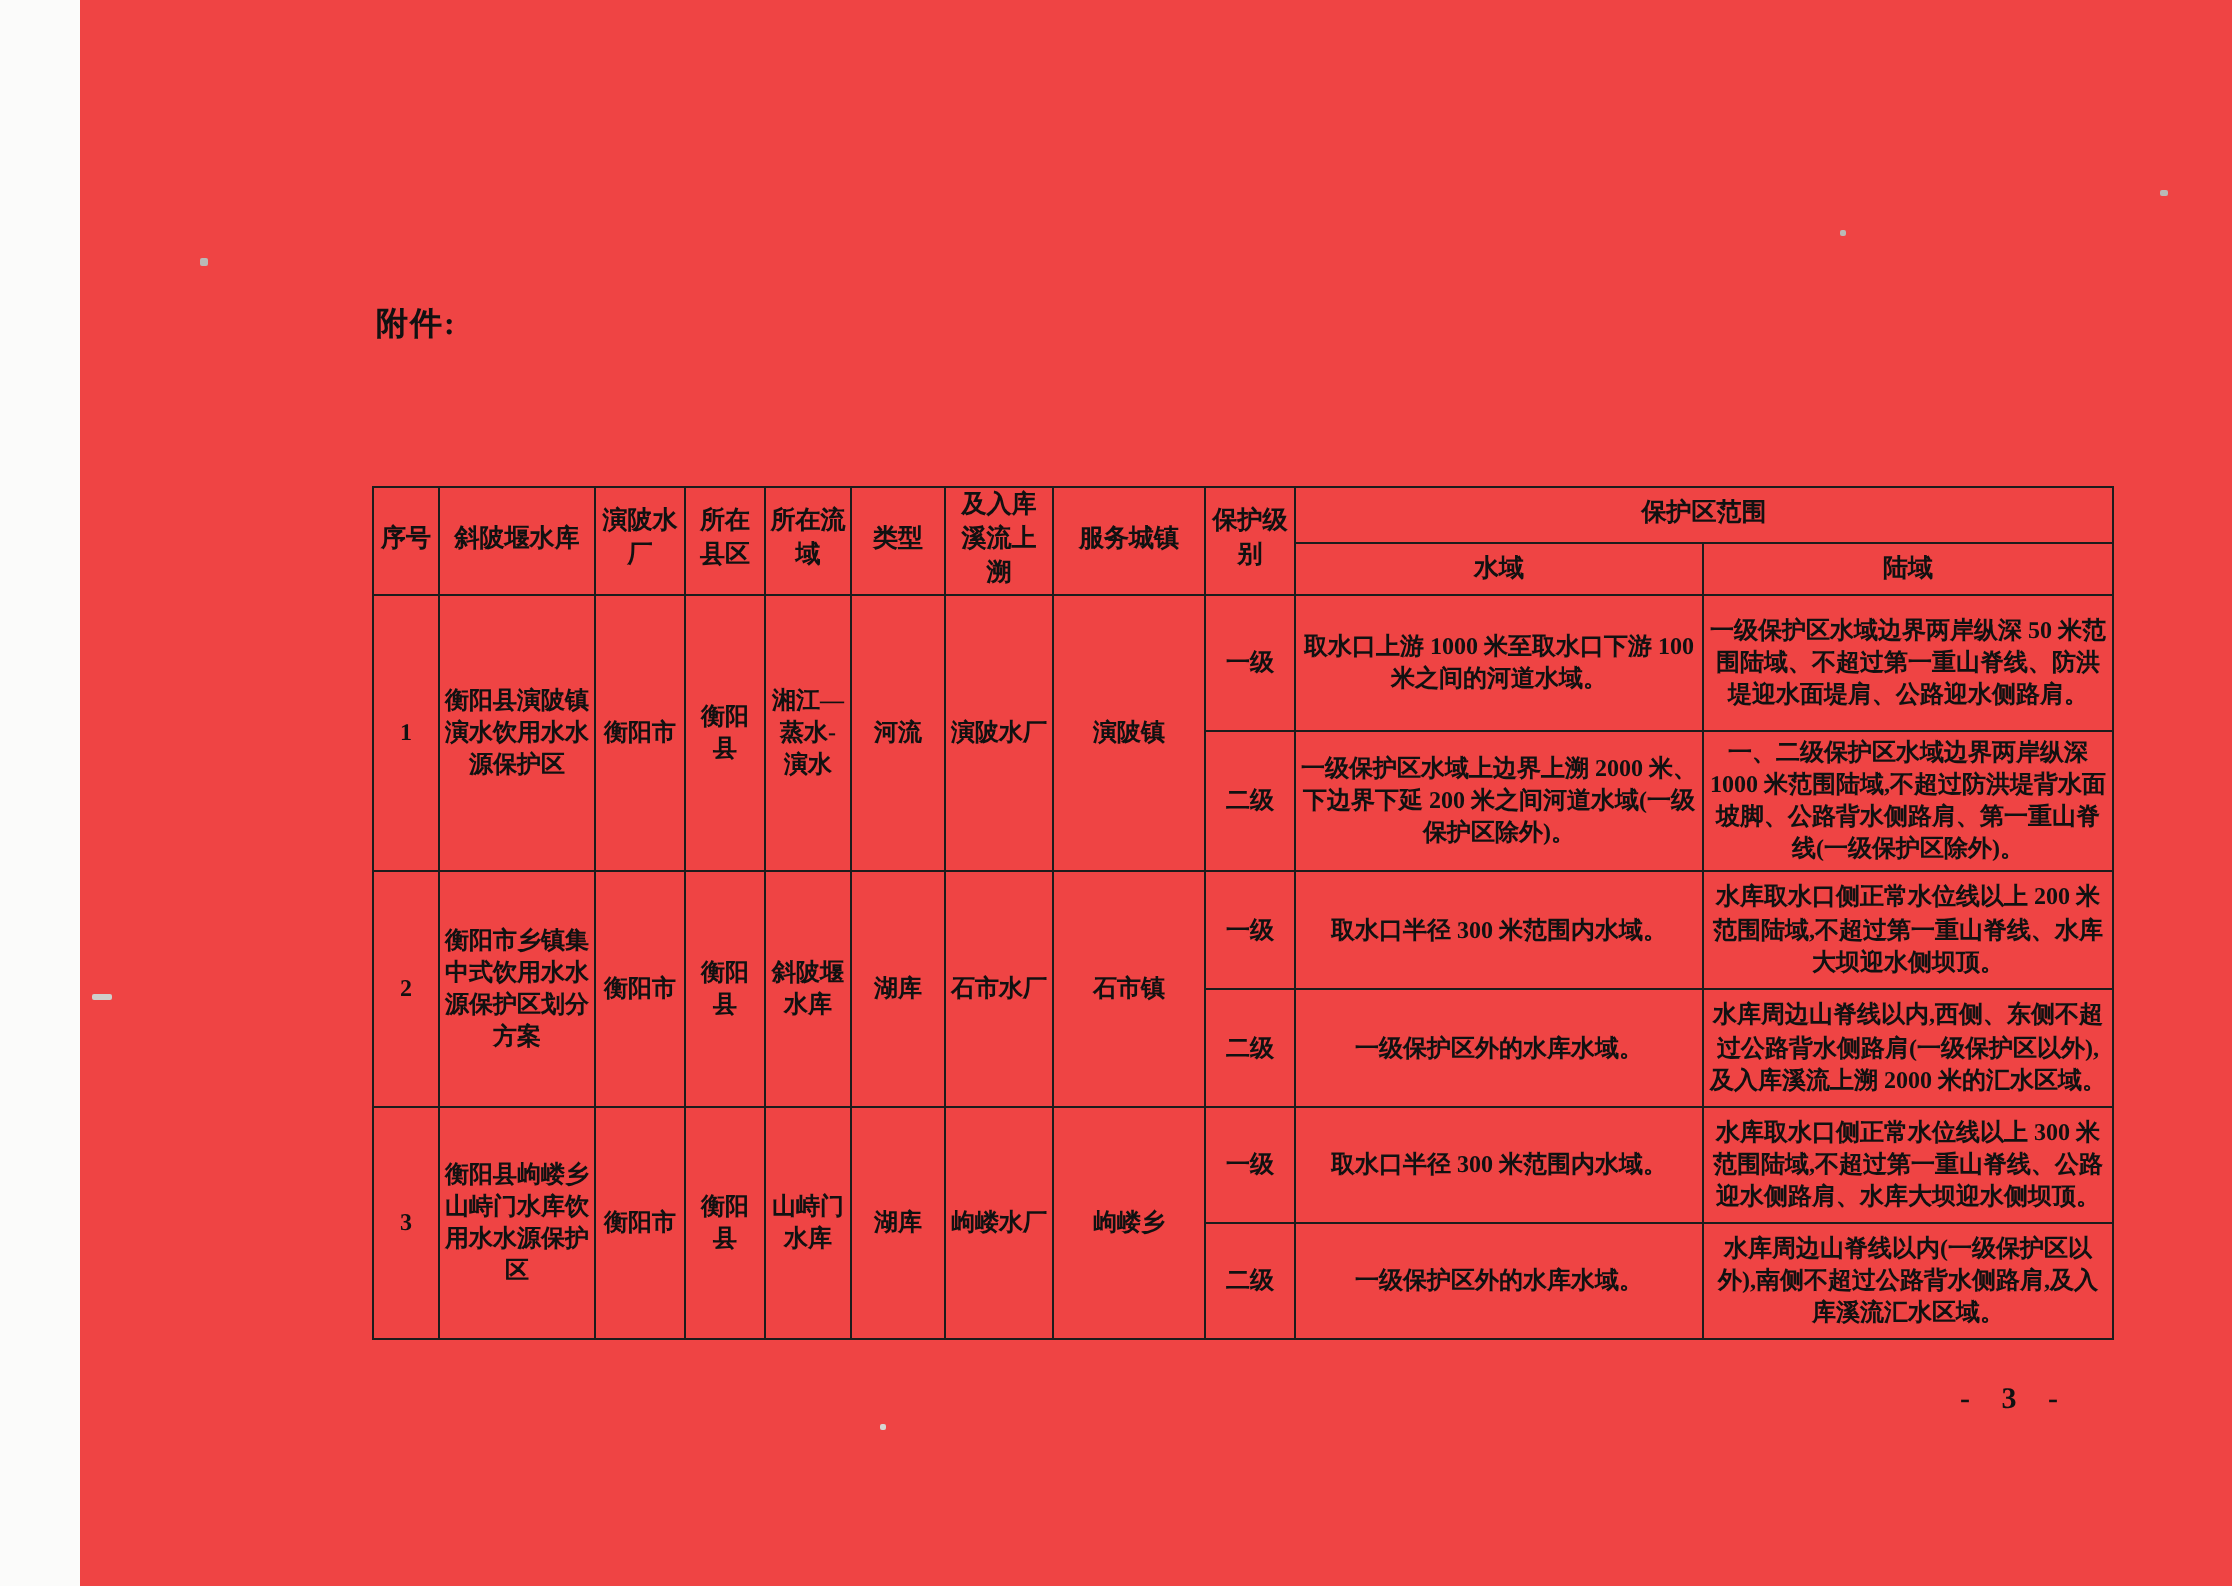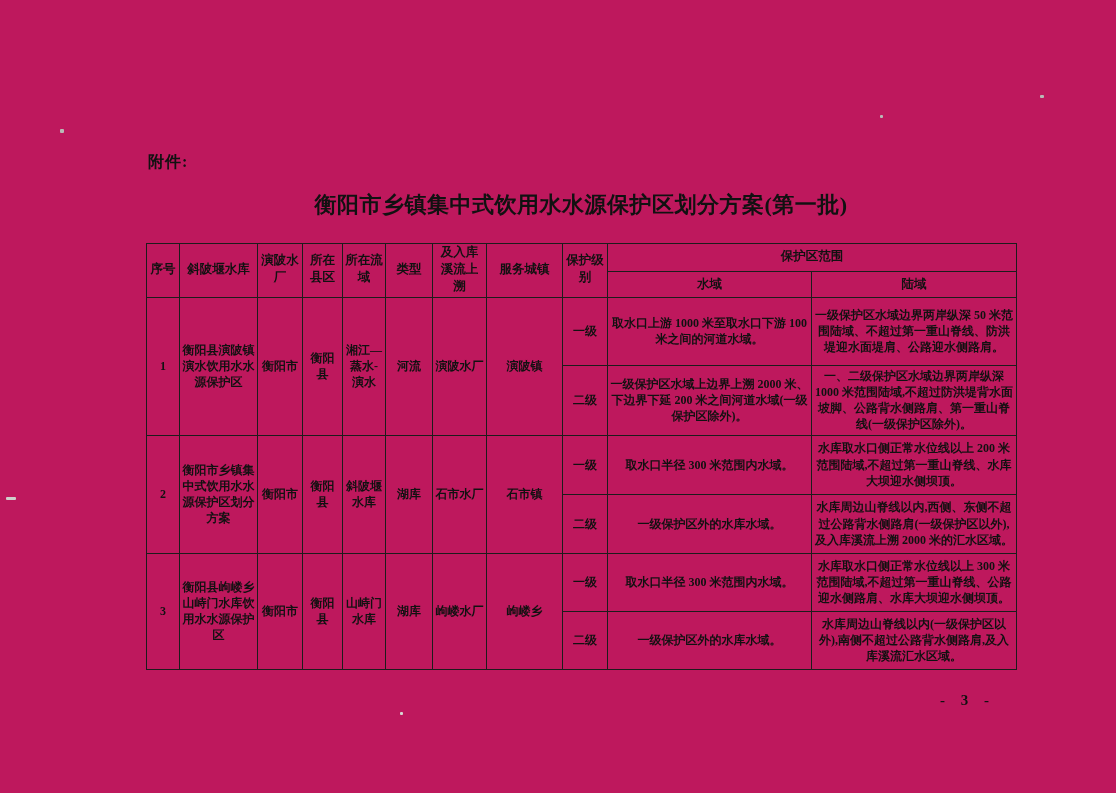--- a/index.html
+++ b/index.html
@@ -4,21 +4,21 @@
 <style>
   html,body{margin:0;padding:0;}
   body{
     width:1116px;height:793px;
     background:#fbfbfa;
     font-family:"Liberation Serif","DejaVu Serif",serif;
     color:#111;
     position:relative;
     overflow:hidden;
   }
-  .page{position:absolute;inset:0;background:#be185d;}
+  .page{position:absolute;inset:0;background:#ef4444;margin-left:40px;}
   .attachment{
     position:absolute;left:148px;top:152px;
     font-size:16px;font-weight:bold;letter-spacing:1px;
   }
   .doc-title{
     position:absolute;left:146px;top:190px;width:870px;
     text-align:center;font-size:22px;font-weight:bold;letter-spacing:0.5px;
   }
   table.main{
     position:absolute;left:146px;top:243px;
@@ -60,21 +60,20 @@
   .s4{left:880px;top:115px;width:3px;height:3px;}
   .s5{left:400px;top:712px;width:3px;height:3px;background:#d6d6d2;}
 </style>
 </head>
 <body>
 
 <div class="page">
 
   <div class="attachment">附件:</div>
 
-  <div class="doc-title">衡阳市乡镇集中式饮用水水源保护区划分方案(第一批)</div>
 
   <table class="main">
     <colgroup>
       <col style="width:33px">
         <col style="width:78px">
         <col style="width:45px">
       <col style="width:40px">
         <col style="width:43px">
         <col style="width:47px">
       <col style="width:54px">

